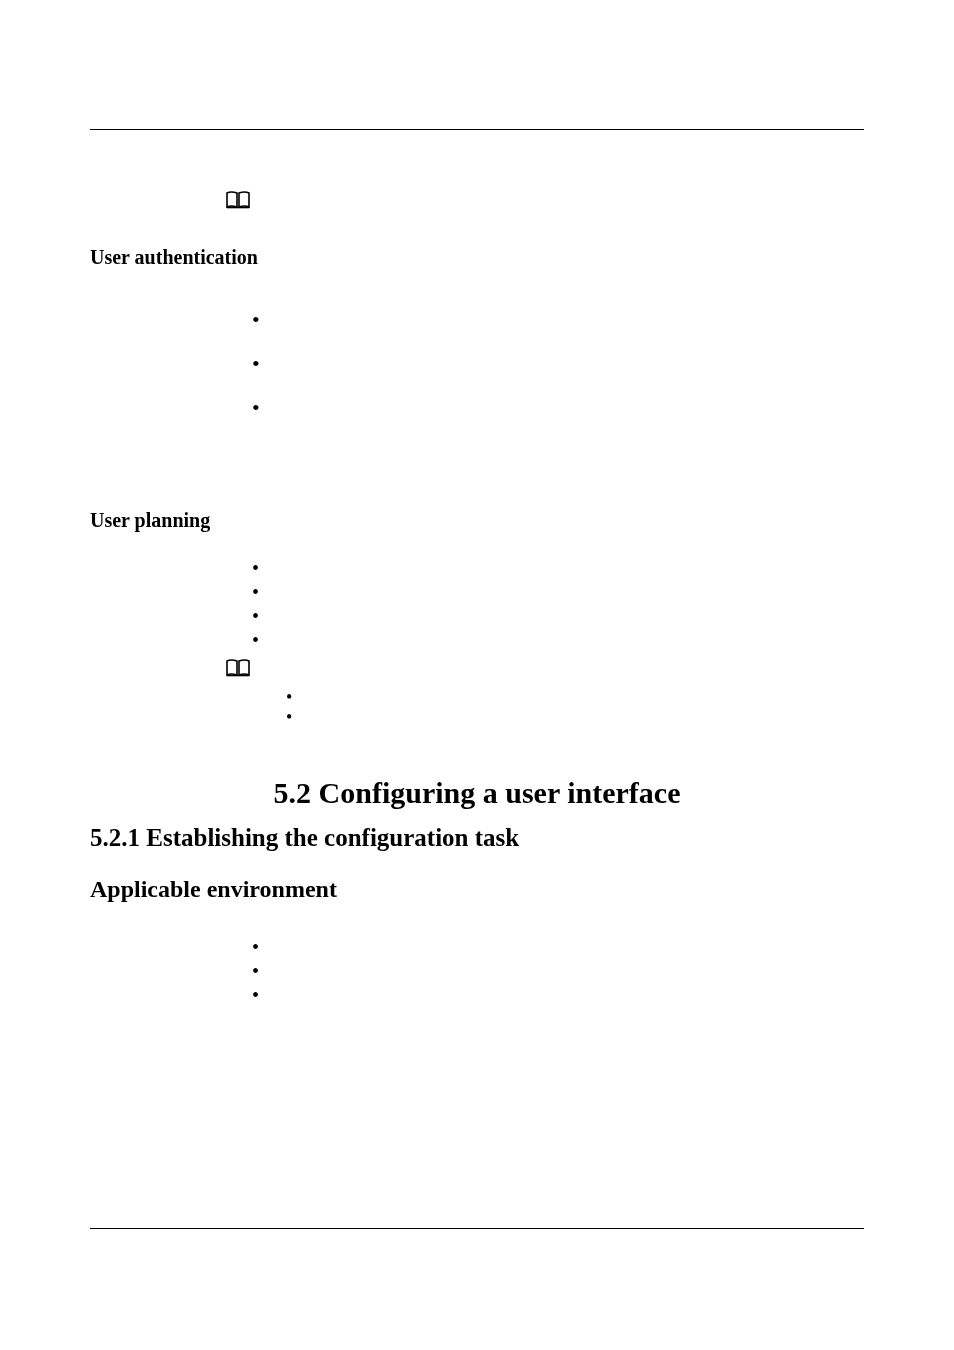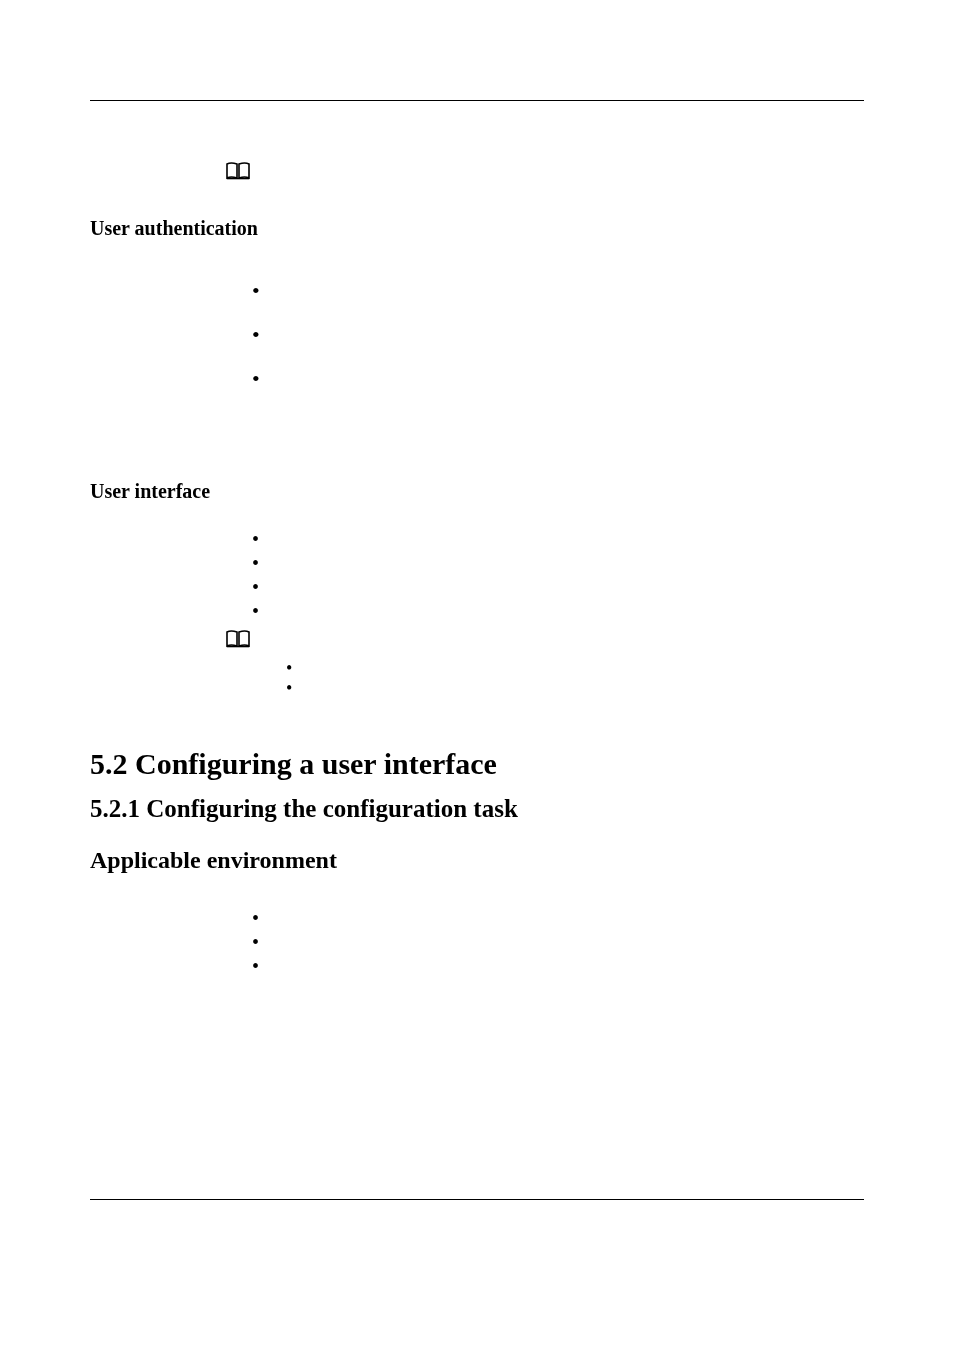--- a/index.html
+++ b/index.html
@@ -8,20 +8,21 @@
     height: 1350px;
     background: #fff;
     font-family: Georgia, 'Times New Roman', serif;
     color: #000;
     position: relative;
   }
   .page {
     padding: 100px 90px 60px 90px;
     min-height: 1260px;
     position: relative;
+    margin-top: 29px;
   }
   .top-rule {
     border-top: 1.5px solid #000;
     margin-bottom: 60px;
   }
   .note-icon {
     margin-left: 135px;
     margin-bottom: 36px;
   }
   .note-icon svg { display: block; }
@@ -56,20 +57,21 @@
     margin-bottom: 50px;
   }
   .sub-bullets .bullet-item {
     font-size: 18px;
     margin-bottom: 2px;
   }
   .h1 {
     font-weight: bold;
     font-size: 30px;
     margin-bottom: 14px;
+    text-align: center;
   }
   .h2 {
     font-weight: bold;
     font-size: 25px;
     margin-bottom: 24px;
   }
   .h3 {
     font-weight: bold;
     font-size: 24px;
     margin-bottom: 34px;
@@ -99,21 +101,21 @@
   <div class="h-bold">User authentication</div>
 
   <div class="bullet-group">
     <div class="bullet-item">•</div>
     <div class="bullet-item">•</div>
     <div class="bullet-item">•</div>
   </div>
 
   <div style="height:30px"></div>
 
-  <div class="h-bold" style="margin-bottom:26px">User interface</div>
+  <div class="h-bold" style="margin-bottom:26px">User planning</div>
 
   <div class="bullet-group-tight">
     <div class="bullet-item">•</div>
     <div class="bullet-item">•</div>
     <div class="bullet-item">•</div>
     <div class="bullet-item">•</div>
   </div>
 
   <div class="book-row">
     <svg width="26" height="20" viewBox="0 0 26 20">
@@ -123,21 +125,21 @@
     </svg>
   </div>
 
   <div class="sub-bullets">
     <div class="bullet-item">•</div>
     <div class="bullet-item">•</div>
   </div>
 
   <div class="h1">5.2 Configuring a user interface</div>
 
-  <div class="h2">5.2.1 Configuring the configuration task</div>
+  <div class="h2">5.2.1 Establishing the configuration task</div>
 
   <div class="h3">Applicable environment</div>
 
   <div class="bullet-group-tight">
     <div class="bullet-item">•</div>
     <div class="bullet-item">•</div>
     <div class="bullet-item">•</div>
   </div>
 
   <div class="bottom-rule"></div>

